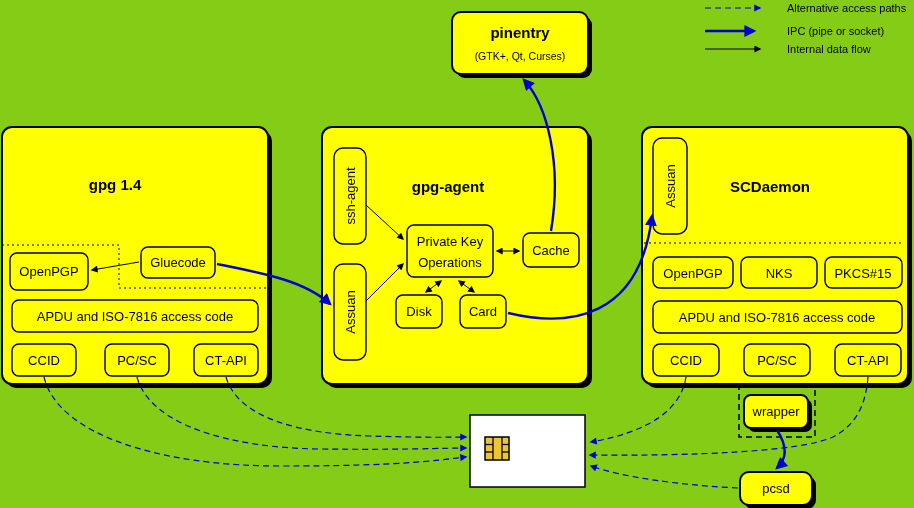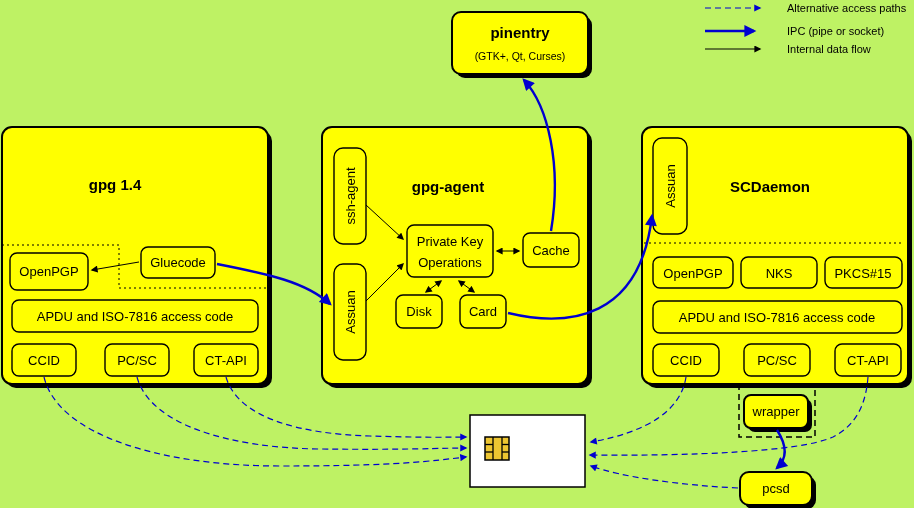--- a/index.html
+++ b/index.html
@@ -1,16 +1,16 @@
 <!DOCTYPE html>
 <html><head>
 <meta charset="utf-8">
 <style>
   html,body { margin:0; padding:0; background:#ffffff; }
-  #stage { position:relative; width:914px; height:508px; background:#bef264; overflow:hidden; }
+  #stage { position:relative; width:914px; height:508px; background:#84cc16; overflow:hidden; }
   svg { display:block; }
   text { fill:#000; }
   .t-big    { font:bold 15px "Liberation Sans", sans-serif; }
   .t-label  { font:13px "Liberation Sans", sans-serif; }
   .t-small  { font:10.5px "Liberation Sans", sans-serif; }
   .t-legend { font:11px "Liberation Sans", sans-serif; }
   .ybox      { fill:#ffff00; stroke:#000; stroke-width:2; }
   .ybox-thin { fill:#ffff00; stroke:#000; stroke-width:1.4; }
   .shadow    { fill:#000; }
   .wire   { stroke:#000; stroke-width:1; fill:none; }

